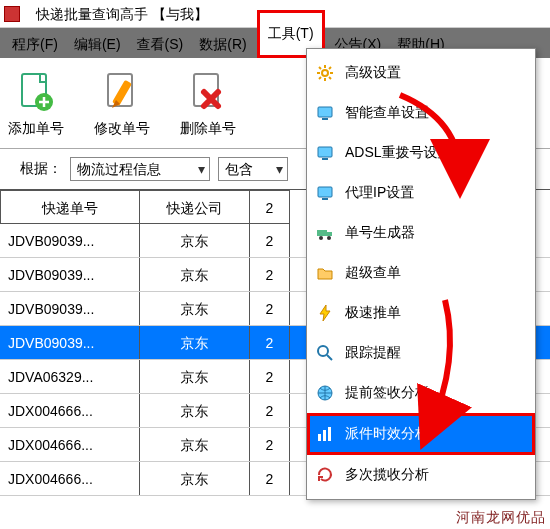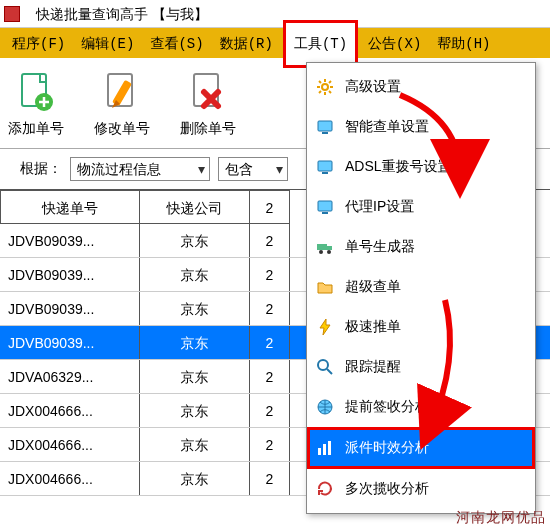--- a/index.html
+++ b/index.html
@@ -25,25 +25,24 @@
   }
   .titlebar .app-icon {
     width: 16px; height: 16px;
     background: #c33;
     display: inline-block;
     border: 1px solid #900;
   }
   .menubar {
     height: 30px;
     display: flex;
-    align-items: center;
+    align-items: flex-end;
     padding: 2px 6px 0 6px;
     gap: 4px;
-    background: #eab308;
-    font-family: Liberation Mono, monospace;
+    background: #737373;
   }
   .menu-item {
     padding: 4px 6px;
     cursor: default;
     white-space: nowrap;
   }
   .menu-item.highlighted {
     border: 3px solid #e00;
     padding: 12px 8px;
     background: #fff;
@@ -108,21 +107,21 @@
   .c1 { width: 140px; }
   .c2 { width: 110px; text-align: center; }
   .c3 { width: 40px; text-align: center; }
   .trow.selected { background: #0078ff; color: #fff; }
   .thead .cell { font-weight: normal; text-align: center; }
 
   
   .dropdown {
     position: absolute;
     left: 306px;
-    top: 62px;
+    top: 48px;
     width: 230px;
     background: #fff;
     border: 1px solid #888;
     box-shadow: 2px 2px 6px rgba(0,0,0,0.3);
     padding: 4px 0;
   }
   .dd-item {
     display: flex;
     align-items: center;
     gap: 10px;

